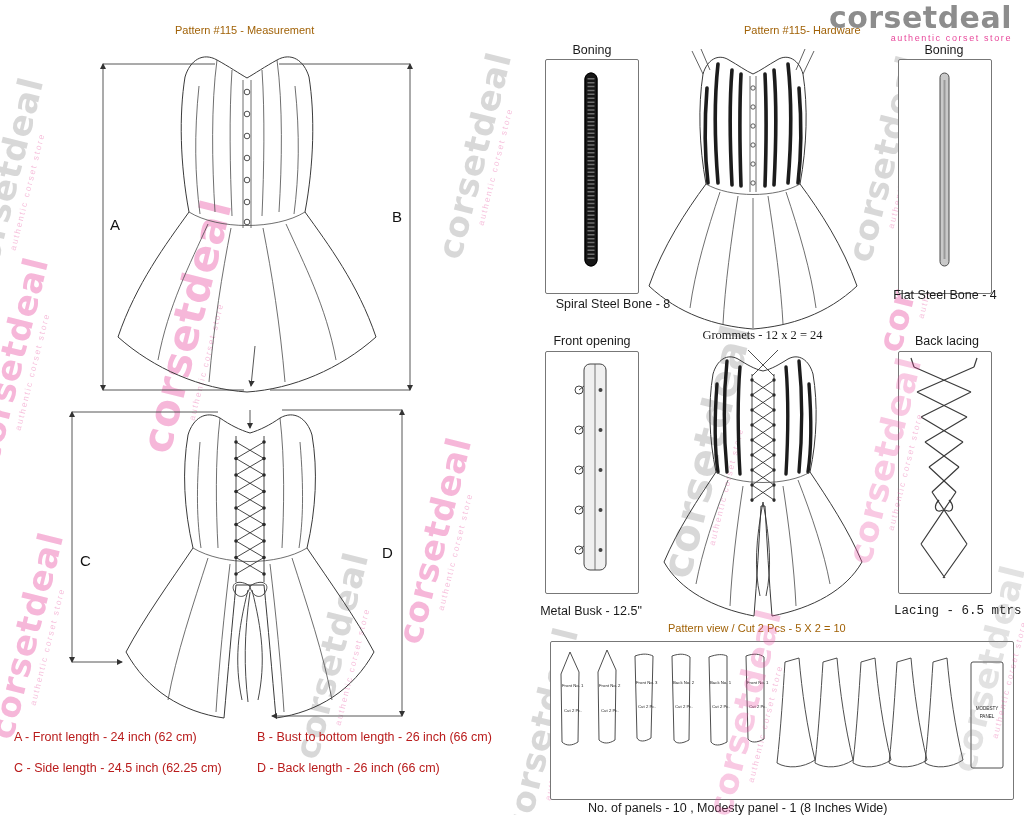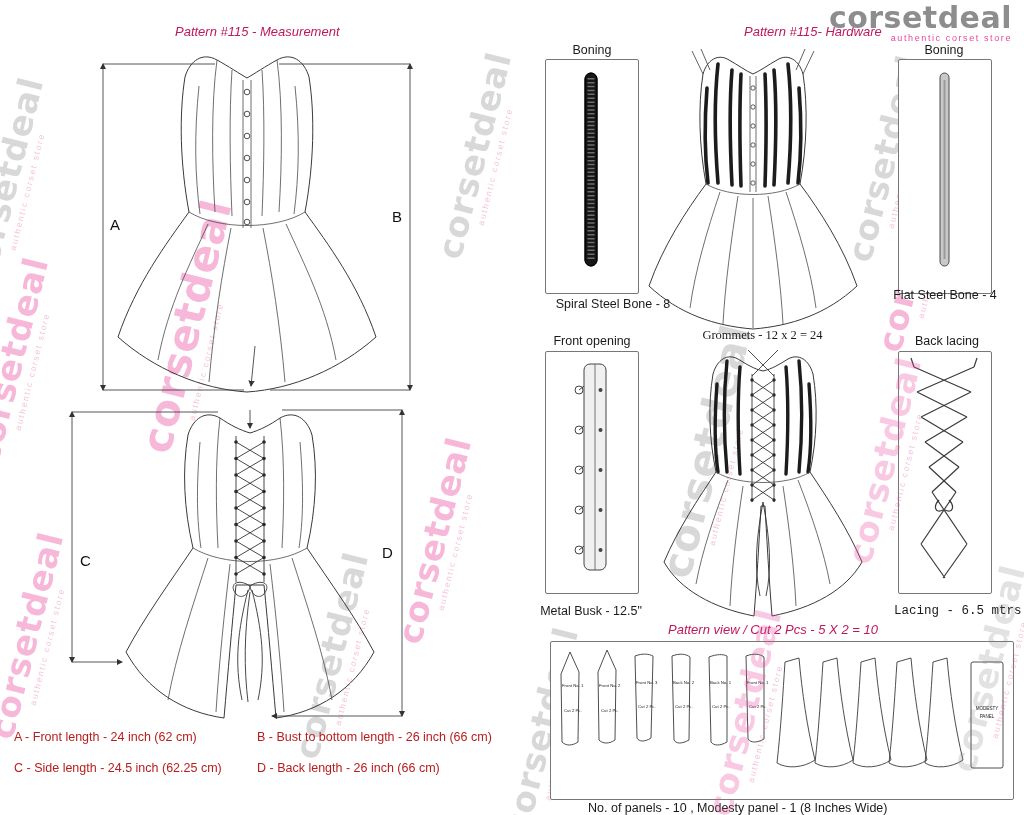--- a/index.html
+++ b/index.html
@@ -1,19 +1,19 @@
 <!DOCTYPE html>
 <html><head>
 <meta charset="utf-8">
 <style>
   html,body{margin:0;padding:0;}
   #page{position:relative;width:1024px;height:815px;background:#ffffff;
         font-family:"Liberation Sans",sans-serif;overflow:hidden;}
   .abs{position:absolute;}
-  .title{font-size:13px;color:#be185d;white-space:nowrap;font-style:italic;}
+  .title{font-size:11px;color:#a16207;white-space:nowrap;}
   .caption{font-size:12.5px;color:#1a1a1a;white-space:nowrap;text-align:center;}
   .legend{font-size:12.5px;color:#b91c1c;white-space:nowrap;}
   .box{position:absolute;background:#fff;border:1px solid #777;border-radius:2px;z-index:1;}
   svg{display:block;}
   svg text{font-family:"Liberation Sans",sans-serif;}
   .drawing{position:absolute;z-index:1;}
   .lbl{z-index:1;}
   
   .logo{position:absolute;top:3px;right:12px;text-align:right;z-index:2;}
   .logo-text{font-size:30px;font-weight:bold;color:#8d8d8d;letter-spacing:.5px;line-height:1;

